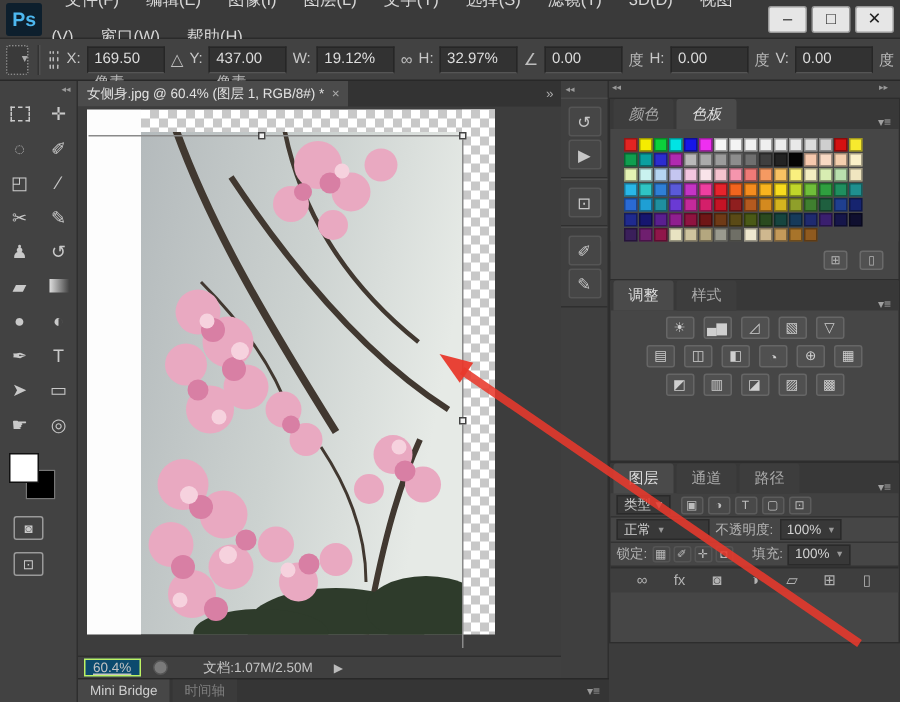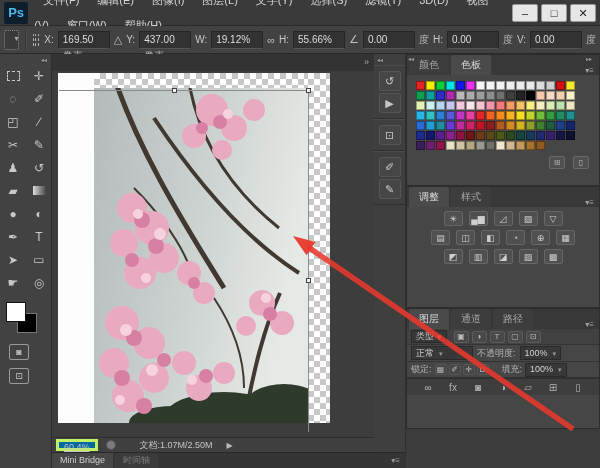--- a/index.html
+++ b/index.html
@@ -62,21 +62,21 @@
   #checker-top { position:absolute; left:42px; top:2px; width:236px; height:15px; }
   #checker-right { position:absolute; left:256px; top:2px; width:22px; height:350px; }
   #photo { position:absolute; left:42px; top:17px; width:214px; height:335px; }
   .tline { position:absolute; background:#8a8a8a; }
   #tline-top { left:7px; top:19px; width:250px; height:1px; }
   #tline-right { left:256px; top:19px; width:1px; height:342px; }
   .handle { position:absolute; width:5px; height:5px; background:#f2f2f2; border:1px solid #444; }
 
   #statusbar { position:absolute; left:0; top:383px; width:322px; height:15px; background:#404040;
     border-top:1px solid #2e2e2e; display:flex; align-items:center; font-size:9px; color:#c4c4c4; }
-  #zoomfield { background:#0369a1; border:3px solid #bef264; padding:0 5px; margin-left:4px; height:12px; line-height:11px;text-decoration:underline; }
+  #zoomfield { background:#0c4a6e; border:1px solid #bef264; padding:0 5px; margin-left:4px; height:12px; line-height:11px;text-decoration:underline; }
   #statusicon { width:10px; height:10px; border-radius:50%; background:#7a7a7a; margin:0 10px 0 8px;
     border:1px solid #555; }
   #docinfo { margin-left:14px; }
   #statusplay { margin-left:14px; color:#bbb; font-size:8px; }
 
   
   #bottombar { position:absolute; left:52px; top:452px; width:354px; height:16px; background:#353535;
     border-top:1px solid #282828; display:flex; align-items:center; }
   .bb-tab { padding:0 8px; font-size:9px; line-height:15px; }
   .bb-tab.active { background:#474747; color:#cfcfcf; }
@@ -93,21 +93,21 @@
 
   
   #rightdock { position:absolute; left:406px; top:54px; width:194px; height:414px; background:#3c3c3c; }
   .panel { position:absolute; left:0; width:194px; background:#464646; border:1px solid #2d2d2d; }
   .ptabs { height:20px; background:#383838; display:flex; align-items:flex-end; }
   .ptab { padding:3px 10px; font-size:10px; color:#a8a8a8; background:#3d3d3d; margin-left:2px;
     border-radius:2px 2px 0 0; }
   .ptab.active { background:#4a4a4a; color:#dedede; }
   .pmenu { margin-left:auto; color:#a2a2a2; font-size:8px; padding:4px 5px 0 0; }
 
-  #swatches-panel { top:0; height:132px; }
+  #swatches-panel { top:11px; height:132px;font-style:italic; }
   #swatchgrid { display:grid; grid-template-columns:repeat(16,9px); grid-auto-rows:9px; gap:1px;
     padding:6px 0 0 9px; background:#464646; }
   .swatch { width:9px; height:9px; border:1px solid rgba(0,0,0,.35); }
   #swatch-footer { display:flex; justify-content:flex-end; gap:8px; padding:6px 10px 0 0; color:#b5b5b5; }
   .sw-icon { width:16px; height:13px; border:1px solid #6a6a6a; border-radius:2px; font-size:8px;
     display:flex; align-items:center; justify-content:center; background:#515151; }
 
   #adjust-panel { top:132px; height:122px; }
   #adjust-header { padding:6px 0 2px 10px; color:#c2c2c2; font-size:11px; }
   .adj-row { display:flex; justify-content:center; gap:6px; margin-top:4px; }
@@ -195,21 +195,21 @@
     </div>
     <span class="ob-label">X:</span>
     <span class="ob-field"><span>169.50</span> <span class="ob-unit">像素</span></span>
     <span class="ob-glyph">△</span>
     <span class="ob-label">Y:</span>
     <span class="ob-field"><span>437.00</span> <span class="ob-unit">像素</span></span>
     <span class="ob-label">W:</span>
     <span class="ob-field">19.12%</span>
     <span class="ob-glyph">∞</span>
     <span class="ob-label">H:</span>
-    <span class="ob-field">55.66%</span>
+    <span class="ob-field">32.97%</span>
     <span class="ob-glyph">∠</span>
     <span class="ob-field">0.00</span>
     <span class="ob-unit">度</span>
     <span class="ob-label">H:</span>
     <span class="ob-field">0.00</span>
     <span class="ob-unit">度</span>
     <span class="ob-label">V:</span>
     <span class="ob-field">0.00</span>
     <span class="ob-unit">度</span>
   </div>
@@ -281,20 +281,23 @@
     <div id="fgbg">
       <div id="fgcolor"></div>
       <div id="bgcolor"></div>
     </div>
     <div class="tool-extra">◙</div>
     <div class="tool-extra">⊡</div>
   </div>
 
   <div id="docarea">
     <div id="tabbar">
+      <div class="doctab active">
+        <span>女侧身.jpg @ 60.4% (图层 1, RGB/8#) *</span><span class="tab-close">×</span>
+      </div>
       <div id="tab-overflow">»</div>
     </div>
 
     <div id="canvas">
       <div id="doc-white"></div>
       <div id="checker-top" class="checker"></div>
       <div id="checker-right" class="checker"></div>
 
       <svg id="photo" viewBox="0 0 214 335" preserveAspectRatio="none">
         <defs>

